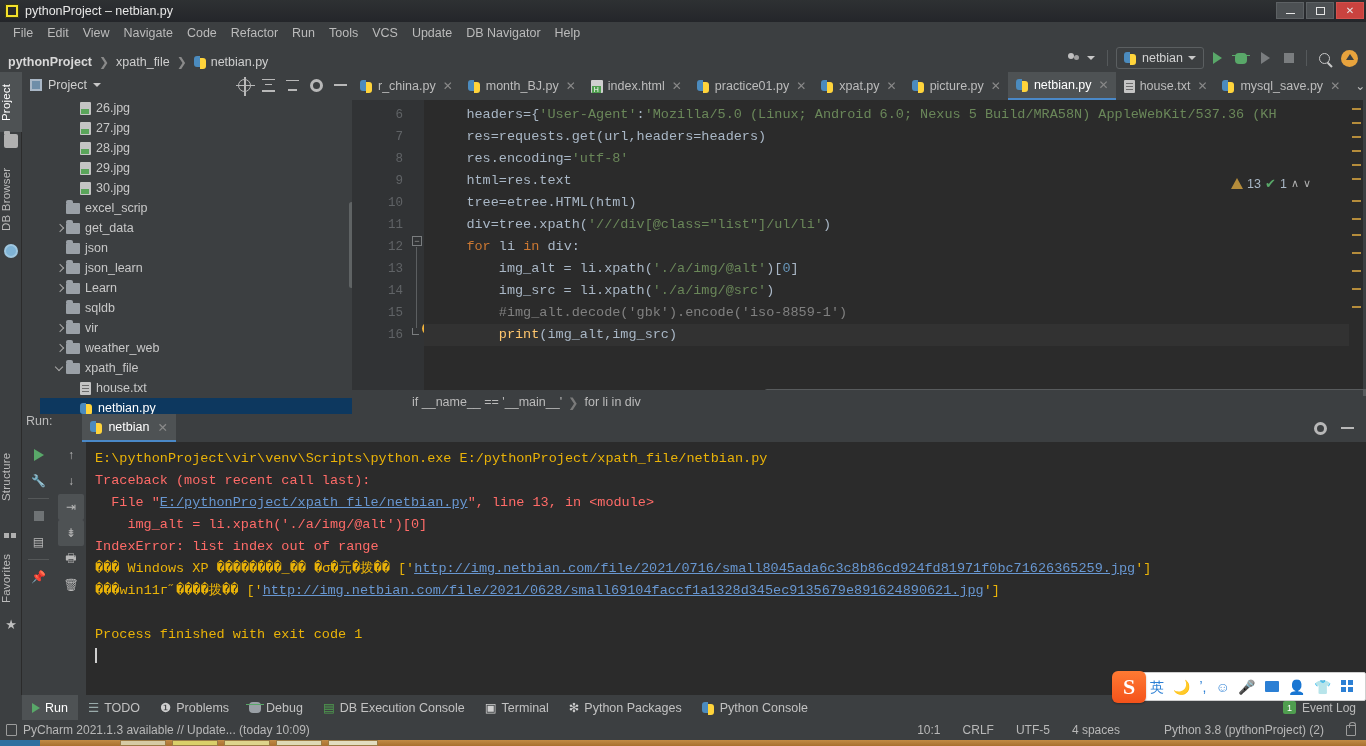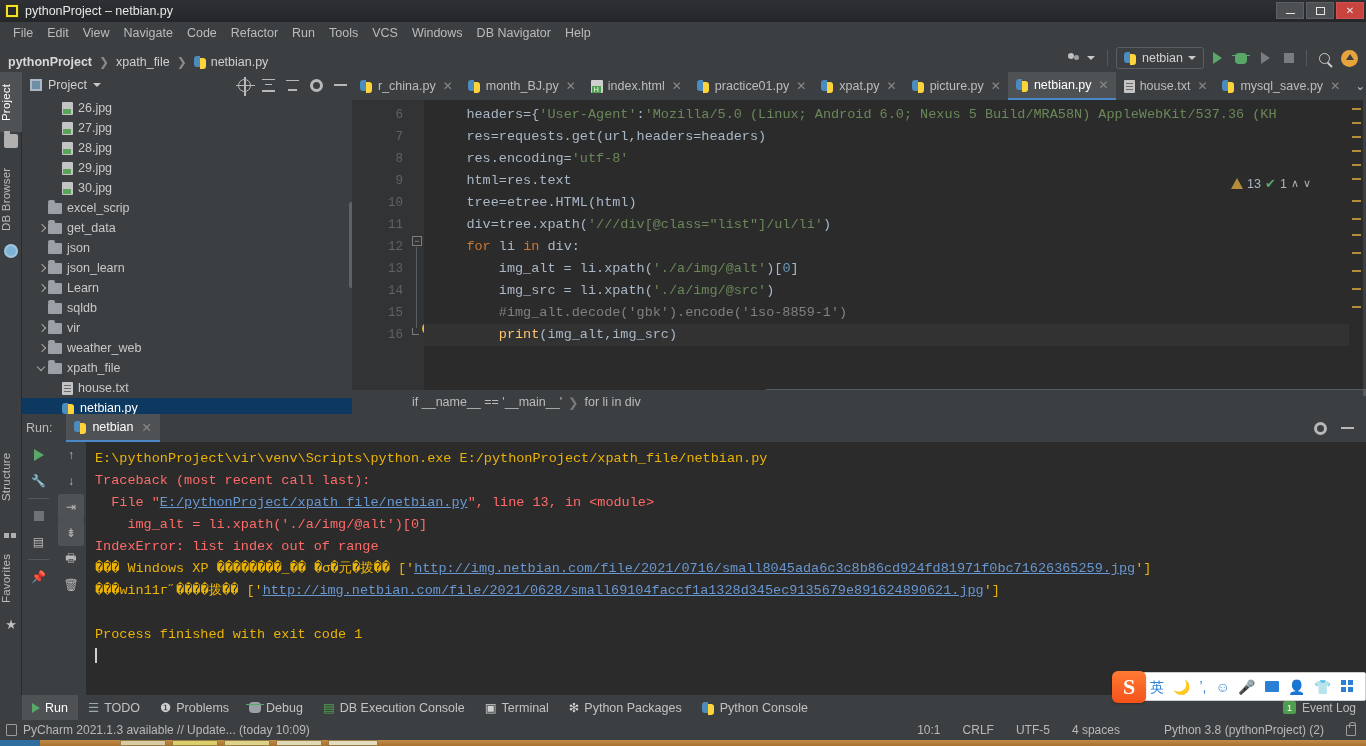--- a/index.html
+++ b/index.html
@@ -133,21 +133,21 @@
   .ic-collapse span{position:absolute;left:3px;top:5px;width:7px;height:1.6px;background:#b8b8b8;}
   .ic-expand { width:13px;height:13px;position:relative;}
   .ic-expand:before{content:"";position:absolute;left:0;top:1px;width:13px;height:1.6px;background:#b8b8b8;}
   .ic-expand:after{content:"";position:absolute;left:2px;bottom:1px;width:9px;height:1.6px;background:#b8b8b8;}
   .ic-gear { width:13px;height:13px;border-radius:50%;border:3px solid #b8b8b8;position:relative;}
   .ic-minus { width:13px;height:2px;background:#b8b8b8; }
 
   .tree { position:relative; height:316px; overflow:hidden; padding-top:0px;}
   .trow {
     height:20px; display:flex; align-items:center; font-size:12.5px; color:#c8c8c8;
-    white-space:nowrap; padding-right:6px;
+    white-space:nowrap; padding-right:6px;margin-left:18px;
   }
   .trow.sel { background:#0d385f; color:#ffffff; }
   .arrow { width:11px; height:11px; position:relative; flex:none; margin-right:1px;}
   .arrow.r:after{
     content:""; position:absolute; left:3px; top:2px;
     width:5px;height:5px;border-right:1.6px solid #a9a9a9;border-bottom:1.6px solid #a9a9a9;
     transform:rotate(-45deg);
   }
   .arrow.d:after{
     content:""; position:absolute; left:2px; top:1px;
@@ -223,21 +223,21 @@
   .chev{color:#b0b0b0;font-size:11px;}
 
   .breadcrumb2 {
     position:absolute; bottom:0; left:0; width:1011px; height:24px; background:#3c3f41;
     display:flex; align-items:center; padding-left:60px; font-size:12.5px; color:#bbbbbb; gap:6px;
   }
   .breadcrumb2 .sp{ color:#7a7a7a; }
 
   
   .runwin { position:absolute; top:414px; left:22px; width:1344px; height:281px; background:#3c3f41; }
-  .run-head { height:28px; display:flex; align-items:center; gap:8px; padding-left:4px; }
+  .run-head { height:28px; display:flex; gap:24px; padding-left:4px; }
   .run-label { font-size:12.5px; color:#bbbbbb; margin-right:6px;}
   .run-tab {
     display:flex;align-items:center;gap:5px;height:28px;padding:0 8px;
     font-size:12.5px;color:#ffffff;background:#4e5254;border-bottom:2px solid #4a88c7;
   }
   .run-head-right{ margin-left:auto; display:flex; align-items:center; gap:14px; padding-right:12px;}
 
   .run-side { position:absolute; top:28px; left:0; width:33px; height:253px; background:#3c3f41; }
   .run-side2 { position:absolute; top:28px; left:33px; width:32px; height:253px; background:#3c3f41; border-right:1px solid #2b2b2b;}
   .sidebtn { width:33px; height:26px; display:flex; align-items:center; justify-content:center; color:#b8b8b8; }
@@ -325,21 +325,21 @@
   <div class="menubar">
     <div class="menu-item">File</div>
     <div class="menu-item">Edit</div>
     <div class="menu-item">View</div>
     <div class="menu-item">Navigate</div>
     <div class="menu-item">Code</div>
     <div class="menu-item">Refactor</div>
     <div class="menu-item">Run</div>
     <div class="menu-item">Tools</div>
     <div class="menu-item">VCS</div>
-    <div class="menu-item">Windows</div>
+    <div class="menu-item">Update</div>
     <div class="menu-item">DB Navigator</div>
     <div class="menu-item">Help</div>
   </div>
 
   <div class="navbar">
     <div class="crumb">
       <span class="b bold">pythonProject</span>
       <span class="sep">❯</span>
       <span class="b">xpath_file</span>
       <span class="sep">❯</span>

